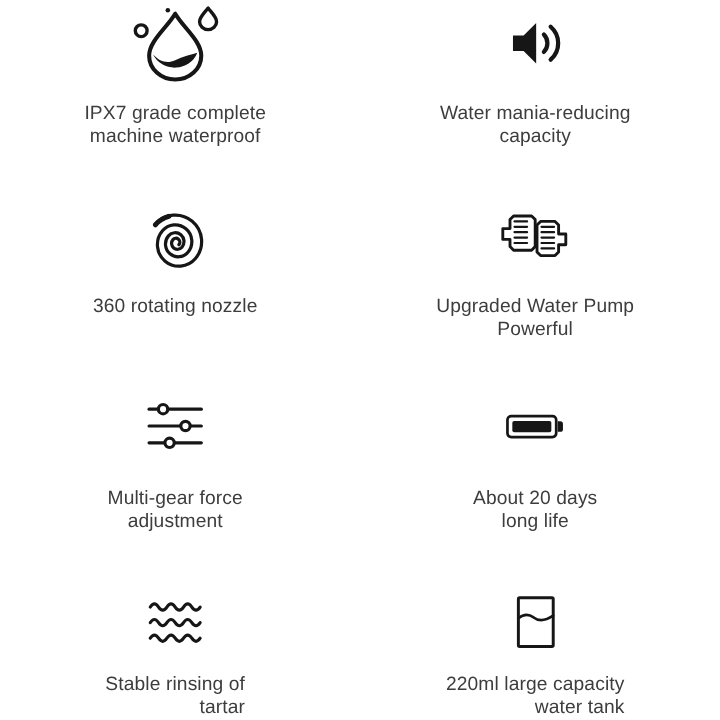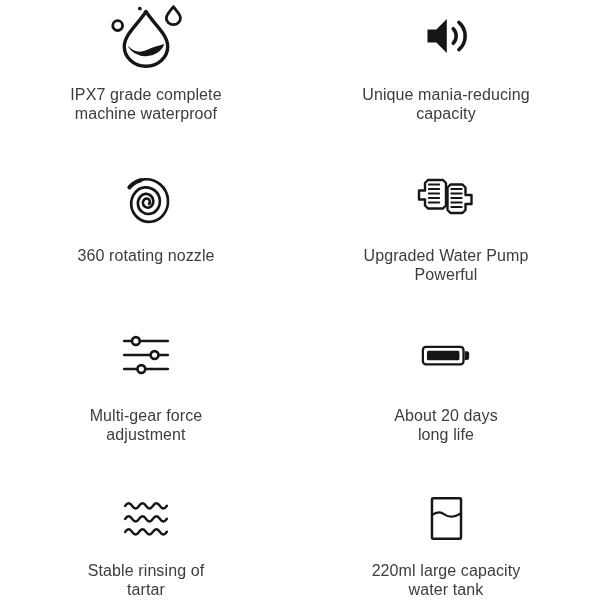--- a/index.html
+++ b/index.html
@@ -25,21 +25,21 @@
   .caption {
     text-align:center;
     font-size:16px; line-height:18.5px;
     color:#3d3d3d;
     letter-spacing:0.1px;
   }
   .ln { display:block; }
   .r1 { padding-top:4px; }  .r1 .caption { margin-top:18px; }
   .r2 { padding-top:16px;align-items:center; } .r2 .caption { margin-top:17px; }
   .r3 { padding-top:23px; } .r3 .caption { margin-top:20px; }
-  .r4 { padding-top:36px; } .r4 .caption { margin-top:12px; }
+  .r4 { padding-top:36px; } .r4 .caption { margin-top:12px;text-align:right; }
   svg { display:block; }
   .stroke { fill:none; stroke:#161616; stroke-linecap:round; stroke-linejoin:round; }
   .fill   { fill:#161616; stroke:none; }
 </style>
 </head>
 <body>
 
 <div class="canvas">
   <div class="grid">
 
@@ -61,21 +61,21 @@
 
     <div class="cell r1">
       <div class="icon-box">
         <svg width="58" height="58" viewBox="0 0 72 72">
           <polygon class="fill" points="13,28 24,28 37,15 37,57 24,44 13,44"></polygon>
           <path class="stroke" stroke-width="4.4" d="M45 27 a13 13 0 0 1 0 18"></path>
           <path class="stroke" stroke-width="4.4" d="M52 19 a22.5 22.5 0 0 1 0 34"></path>
         </svg>
       </div>
       <div class="caption">
-        <span class="ln">Unique mania-reducing</span>
+        <span class="ln">Water mania-reducing</span>
         <span class="ln">capacity</span>
       </div>
     </div>
 
     <div class="cell r2">
       <div class="icon-box">
         <svg width="62" height="62" viewBox="0 0 76 76">
           <g transform="rotate(40 38 42)">
             <path class="stroke" stroke-width="3.3" d="M11 42 A27 27 0 1 1 65 42 A22 22 0 1 1 21 42 A17 17 0 1 1 55 42 A13 13 0 1 1 29 42 A9 9 0 1 1 47 42 A6 6 0 1 1 35 42 A4 4 0 1 1 43 42"></path>
             <path class="stroke" stroke-width="5" d="M11.5 42 A27 27 0 0 1 16.5 26.5"></path>

